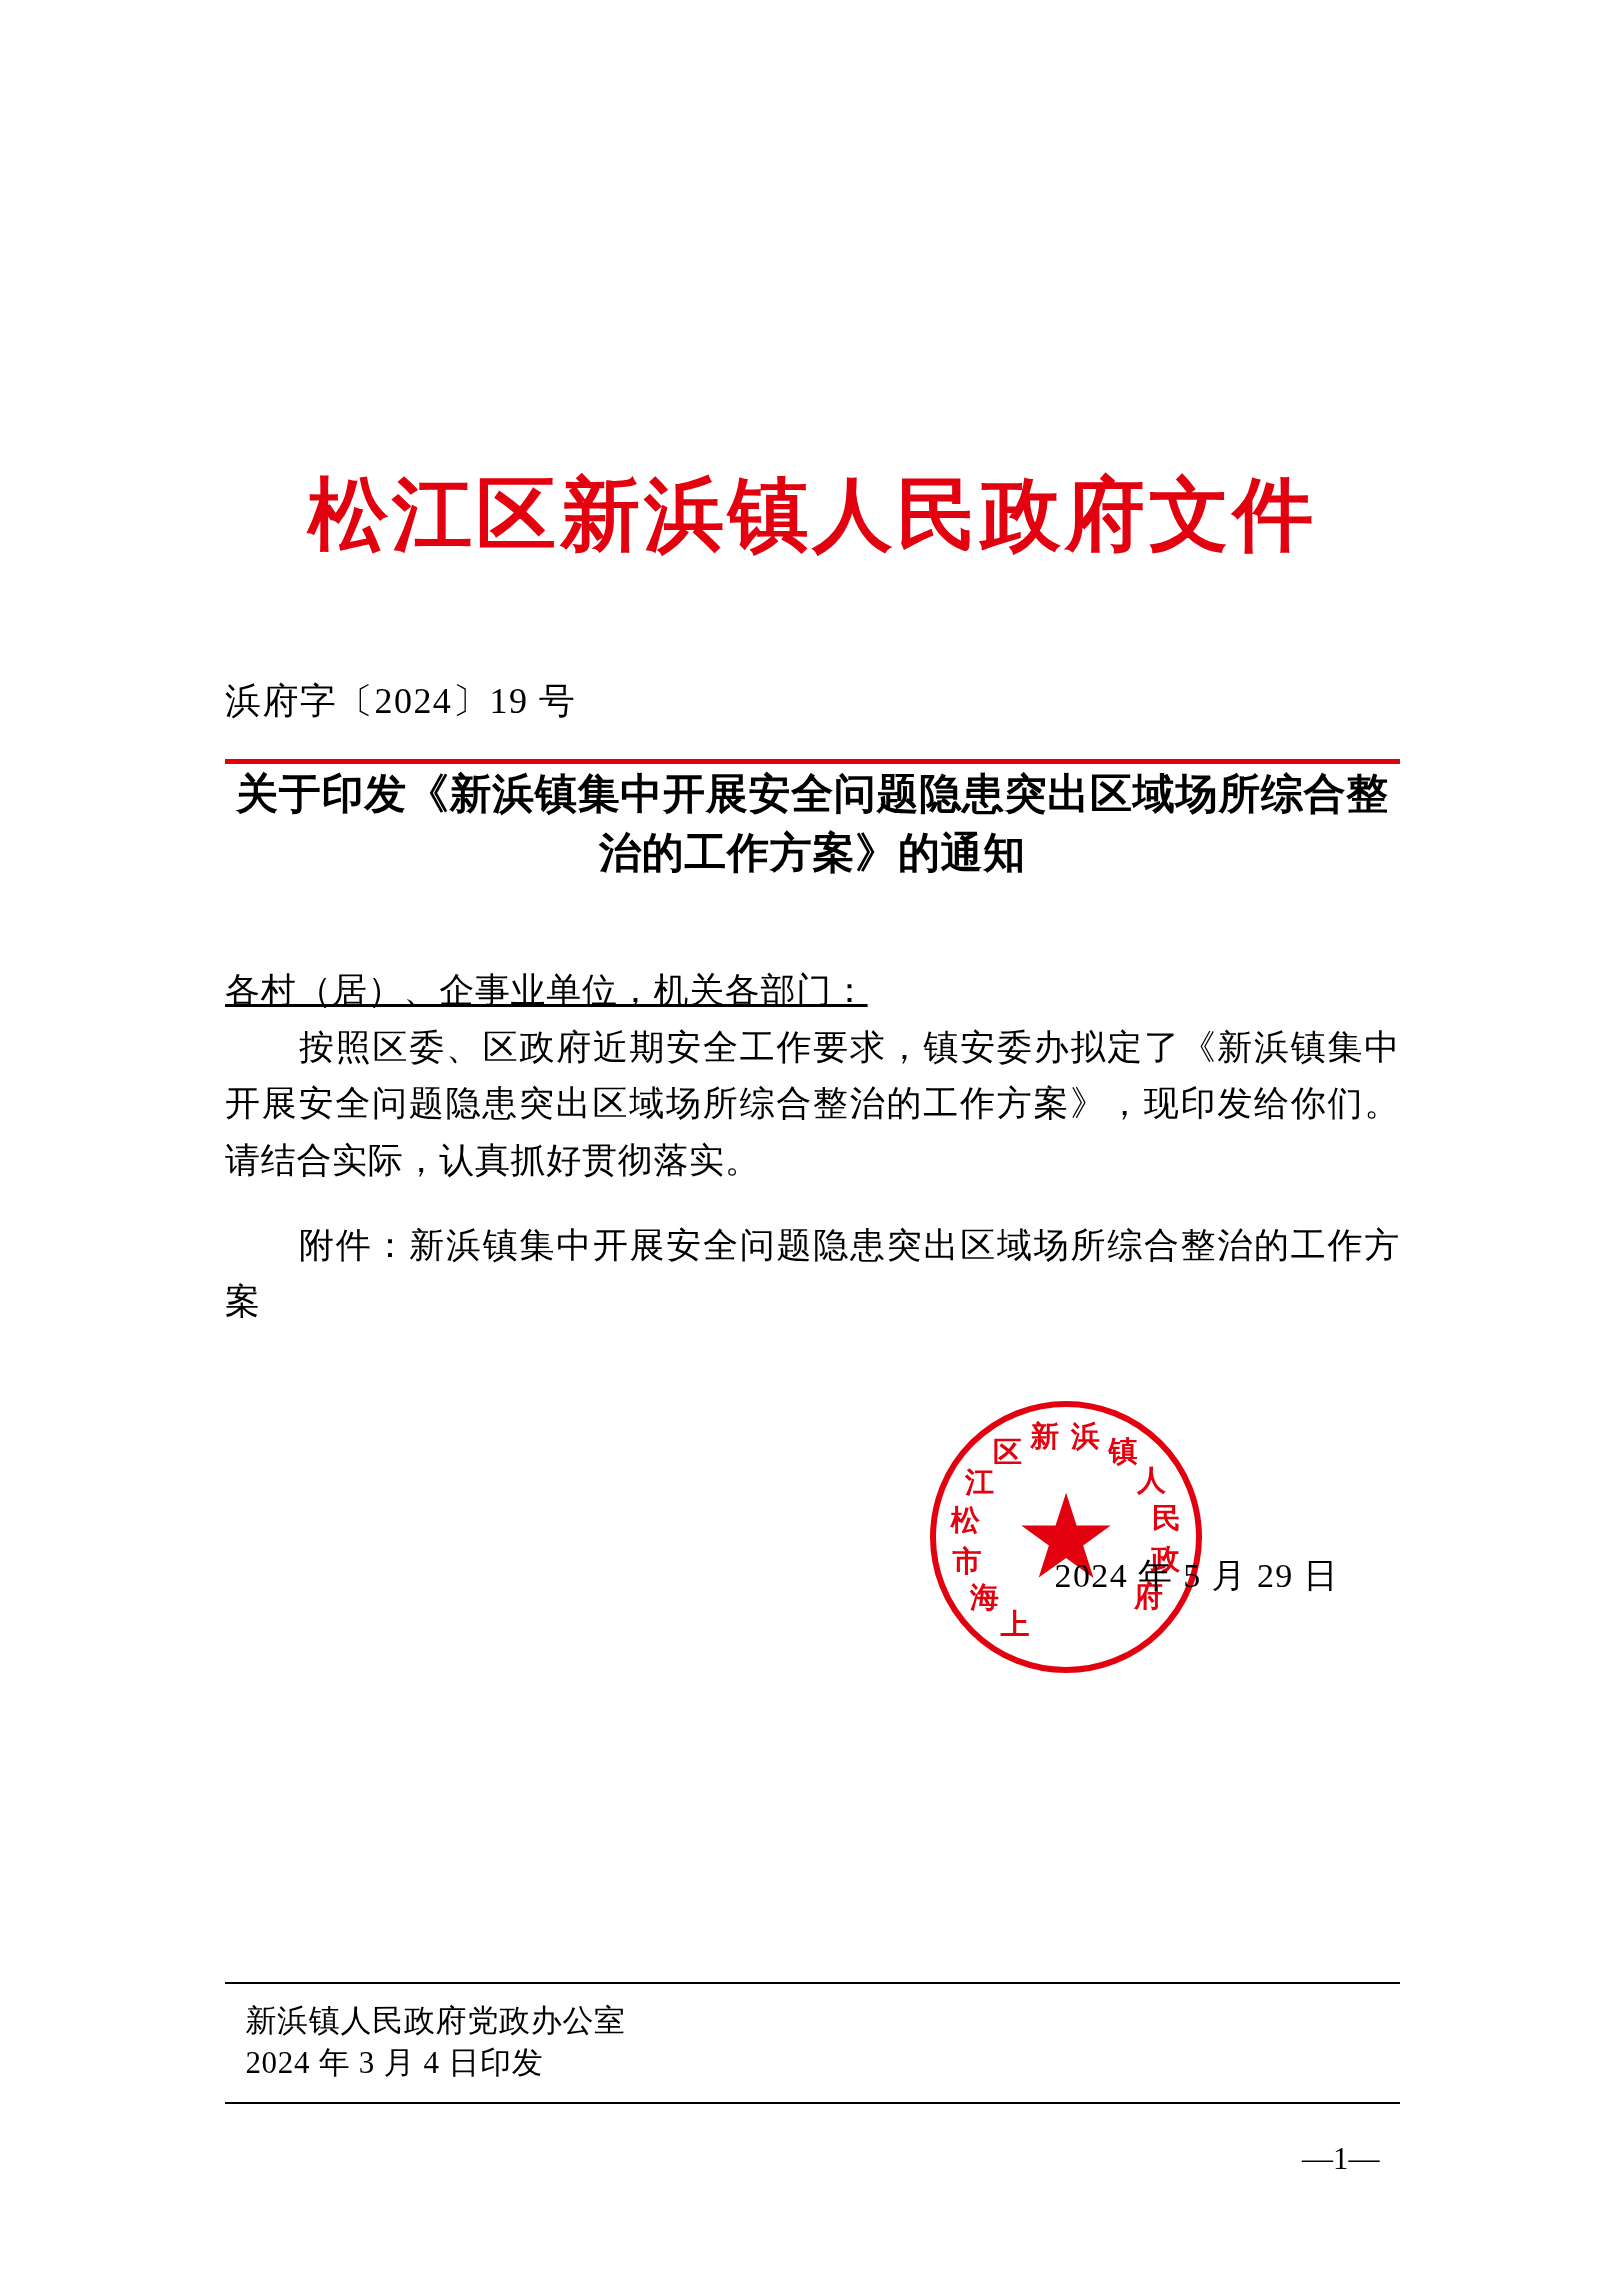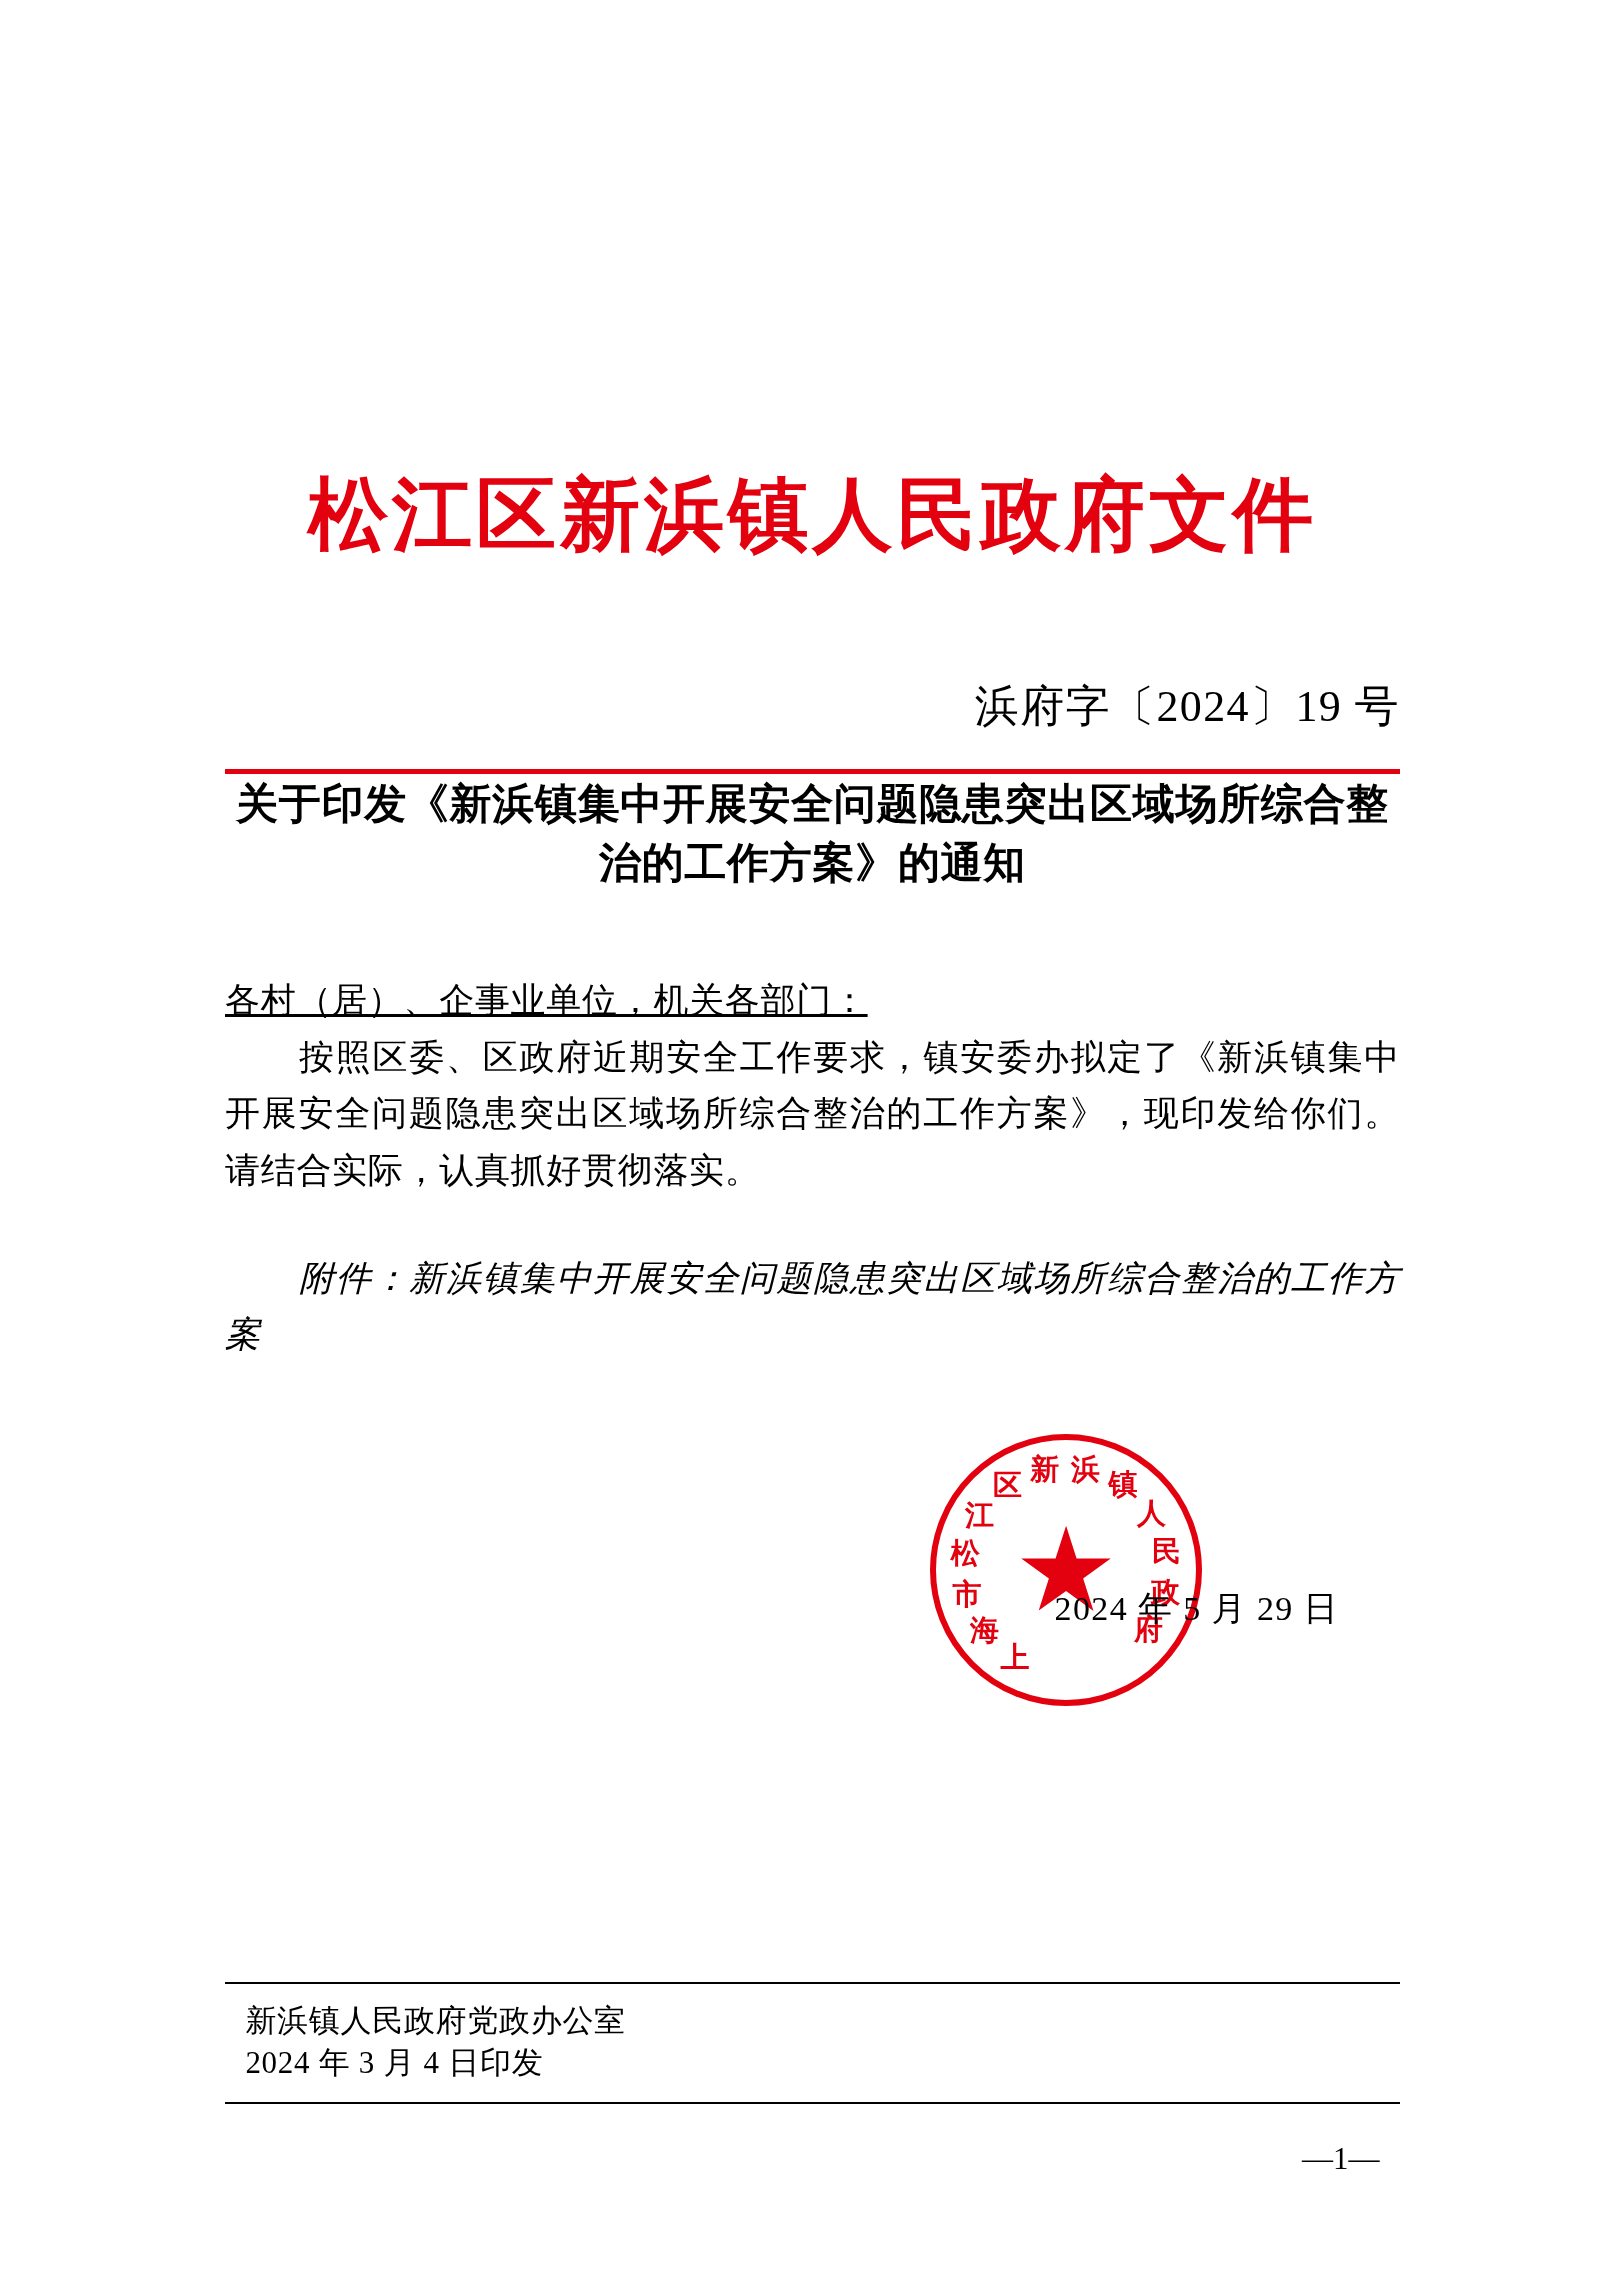--- a/index.html
+++ b/index.html
@@ -41,22 +41,22 @@
     font-family: "DejaVu Serif", "Liberation Serif", serif;
     font-weight: bold;
     font-size: 80px;
     letter-spacing: 4.1px;
     line-height: 1.1;
     white-space: nowrap;
   }
 
   .doc-number {
     margin-top: 119px;
-    text-align: right;
-    font-size: 44px;
+    text-align: left;
+    font-size: 36px;
     letter-spacing: 1.4px;
     font-family: "Liberation Serif", "DejaVu Serif", serif;
   }
 
   .red-rule {
     margin-top: 33px;
     height: 4.8px;
     background: #e3000f;
     width: 100%;
   }
@@ -85,22 +85,21 @@
     text-decoration: underline;
   }
 
   .para {
     text-indent: 74px;
     text-align: justify;
     text-justify: inter-ideograph;
   }
 
   .para-gap {
-    margin-top: 51px;
-    font-style: italic;
+    margin-top: 28px;
   }
 
   
   .sign-area {
     position: relative;
     margin-top: 63px;
     height: 225px;
   }
 
   .sign-date {

